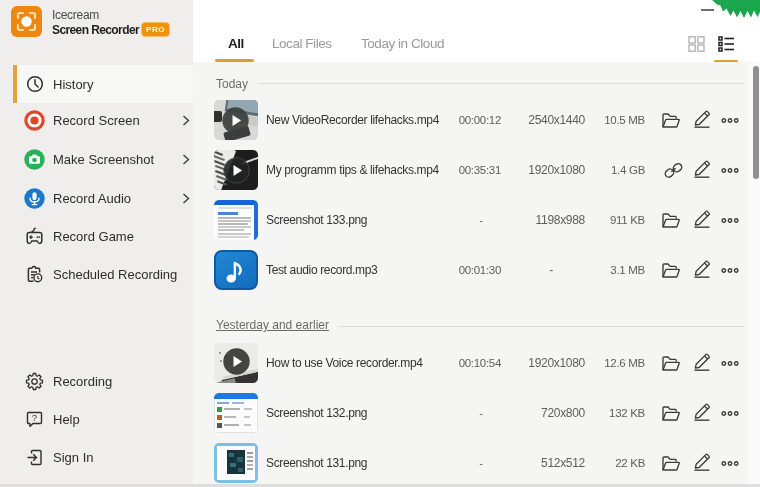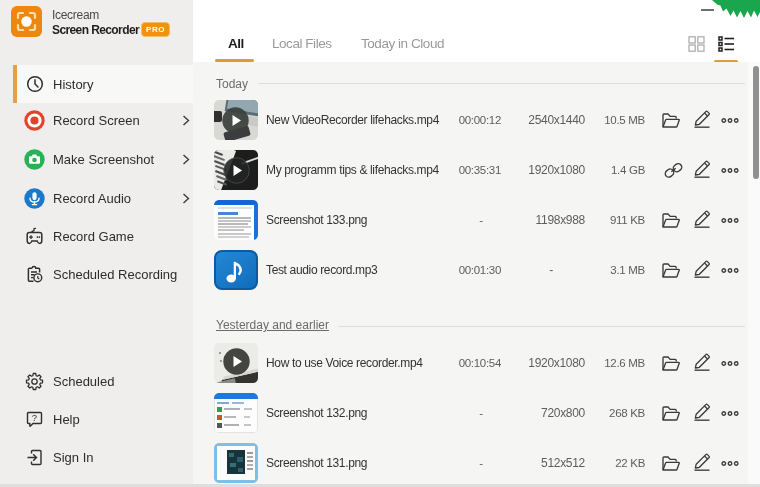--- a/index.html
+++ b/index.html
@@ -157,21 +157,21 @@
     <span class="tx">Scheduled Recording</span>
   </div>
 
   <div class="nav" style="top:362px;">
     <span class="ic">
       <svg width="19" height="19" viewBox="0 0 19 19">
         <path d="M7.85 3.73 L8.23 1.50 L10.77 1.50 L11.15 3.73 L12.41 4.25 L14.26 2.95 L16.05 4.74 L14.75 6.59 L15.27 7.85 L17.50 8.23 L17.50 10.77 L15.27 11.15 L14.75 12.41 L16.05 14.26 L14.26 16.05 L12.41 14.75 L11.15 15.27 L10.77 17.50 L8.23 17.50 L7.85 15.27 L6.59 14.75 L4.74 16.05 L2.95 14.26 L4.25 12.41 L3.73 11.15 L1.50 10.77 L1.50 8.23 L3.73 7.85 L4.25 6.59 L2.95 4.74 L4.74 2.95 L6.59 4.25 Z" fill="none" stroke="#2f2f2f" stroke-width="1.3" stroke-linejoin="round"></path>
         <circle cx="9.5" cy="9.5" r="2.7" fill="none" stroke="#2f2f2f" stroke-width="1.3"></circle>
       </svg>
     </span>
-    <span class="tx">Scheduled</span>
+    <span class="tx">Recording</span>
   </div>
 
   <div class="nav" style="top:400px;">
     <span class="ic">
       <svg width="19" height="19" viewBox="0 0 19 19">
         <path d="M3.5 2.5 H15.5 Q16.5 2.5 16.5 3.5 V12.5 Q16.5 13.5 15.5 13.5 H8 L5.5 16 Q4.8 16.6 4.8 15.4 V13.5 H3.5 Q2.5 13.5 2.5 12.5 V3.5 Q2.5 2.5 3.5 2.5 Z" fill="none" stroke="#2f2f2f" stroke-width="1.4"></path>
         <text x="9.5" y="11.4" font-size="9.5" font-family="Liberation Sans" fill="#2f2f2f" text-anchor="middle">?</text>
       </svg>
     </span>
     <span class="tx">Help</span>
@@ -460,21 +460,21 @@
         <div style="position:absolute;left:10px;top:23px;width:12px;height:2px;background:#b8b8b8;"></div>
         <div style="position:absolute;left:30px;top:23px;width:6px;height:2px;background:#c9c9c9;"></div>
         <div style="position:absolute;left:3px;top:30px;width:5px;height:5px;background:#555;"></div>
         <div style="position:absolute;left:10px;top:31px;width:15px;height:2px;background:#b0b0b0;"></div>
         <div style="position:absolute;left:30px;top:31px;width:7px;height:2px;background:#c4c4c4;"></div>
       </div>
         </div>
     <div class="fname">Screenshot 132.png</div>
     <div class="dur durd">-</div>
     <div class="res ">720x800</div>
-    <div class="size">268 KB</div>
+    <div class="size">132 KB</div>
     <span class="act1">
           <svg width="20" height="18" viewBox="0 0 20 18">
             <path d="M2 15 V3 Q2 2 3 2 H7 L9.2 4.4 H14.2 Q15.2 4.4 15.2 5.4 V6.6" fill="none" stroke="#3a3a3a" stroke-width="1.35"></path>
             <path d="M2 15 L4.6 8 Q4.8 7.4 5.5 7.4 H17.6 Q18.5 7.4 18.2 8.2 L16 14.4 Q15.8 15 15.1 15 Z" fill="none" stroke="#3a3a3a" stroke-width="1.35" stroke-linejoin="round"></path>
           </svg>
         </span>
     <span class="act2">
           <svg width="20" height="19" viewBox="0 0 20 19">
             <g fill="none" stroke="#3a3a3a" stroke-width="1.3">
               <path d="M3.2 12.2 L12.8 2.6 Q13.6 1.8 14.4 2.6 L15.9 4.1 Q16.7 4.9 15.9 5.7 L6.3 15.3 L2.6 16 Q2.3 16.1 2.4 15.8 Z"></path>

